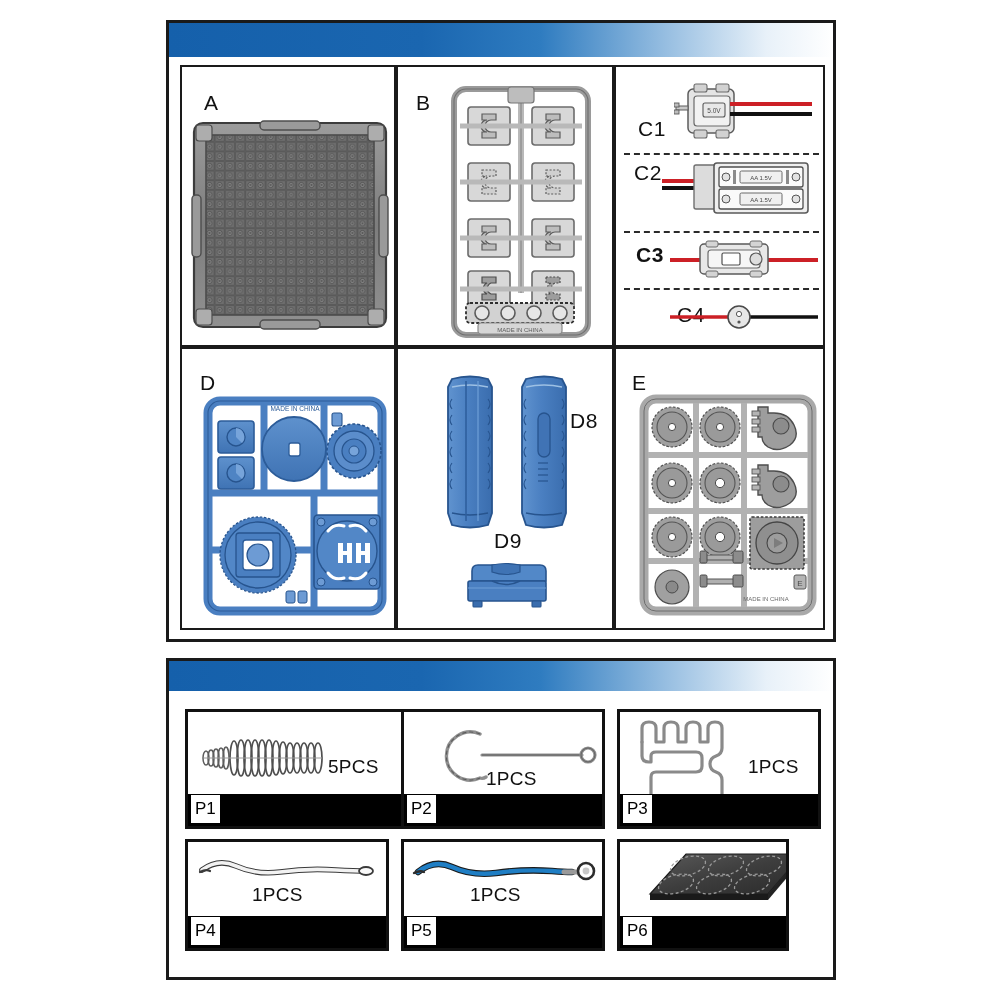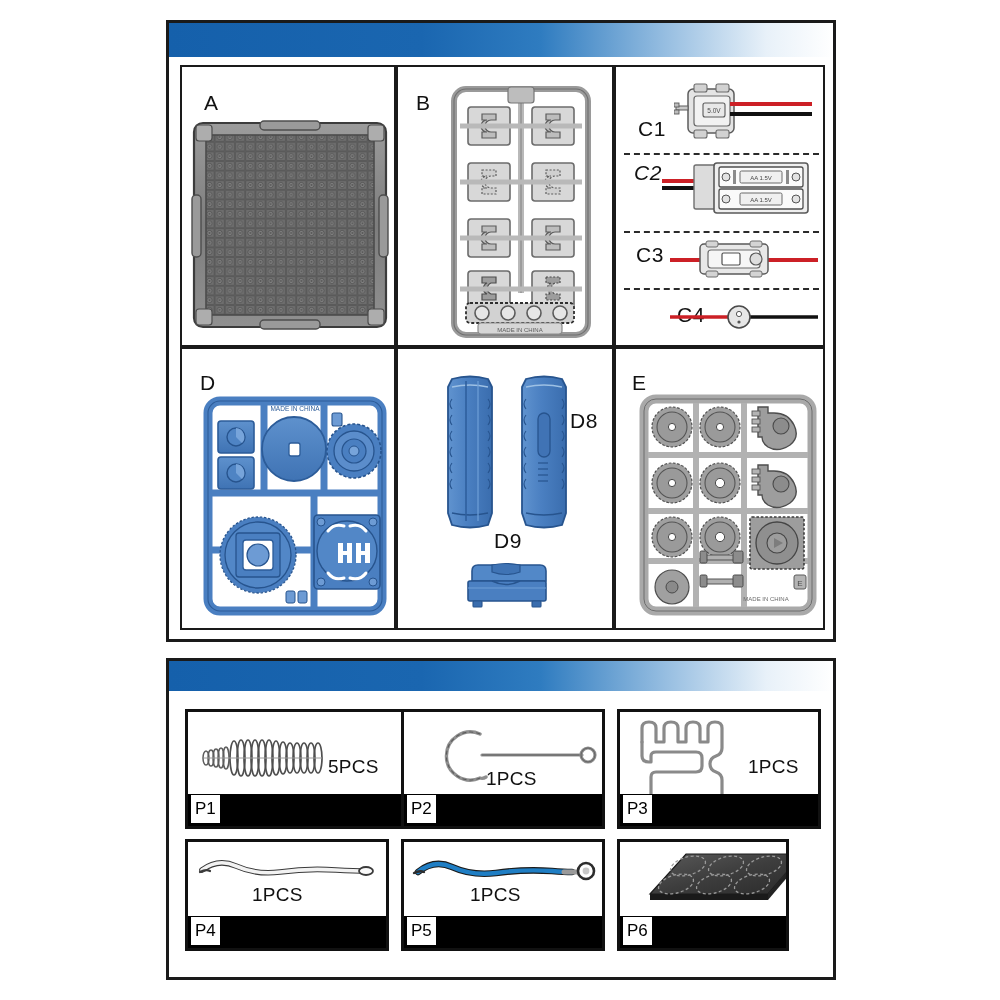--- a/index.html
+++ b/index.html
@@ -229,21 +229,21 @@
           <rect x="0" y="22" width="5" height="4" fill="#bdbdbd" stroke="#5a5a5a" stroke-width="0.9"></rect>
           <rect x="0" y="29" width="5" height="4" fill="#bdbdbd" stroke="#5a5a5a" stroke-width="0.9"></rect>
 
           <line x1="56" y1="23" x2="138" y2="23" stroke="#cc2026" stroke-width="4"></line>
           <line x1="56" y1="33" x2="138" y2="33" stroke="#111111" stroke-width="4"></line>
         </g>
       </svg>
 
       <div style="position:absolute; left:8px; top:86px; width:195px; border-top:2px dashed #2a2a2a;"></div>
 
-      <div class="cell-label" style="left:18px; top:94px;font-style:italic;">C2</div>
+      <div class="cell-label" style="left:18px; top:94px;">C2</div>
       <svg width="160" height="64" viewBox="0 0 160 64" style="position:absolute; left:46px; top:92px;">
 
         <line x1="0" y1="22" x2="34" y2="22" stroke="#cc2026" stroke-width="4"></line>
         <line x1="0" y1="29" x2="34" y2="29" stroke="#111111" stroke-width="4"></line>
 
         <rect x="32" y="6" width="22" height="44" rx="2" fill="#dcdcdc" stroke="#6f6f6f" stroke-width="1.4"></rect>
         <rect x="52" y="4" width="94" height="50" rx="3" fill="#efefef" stroke="#5a5a5a" stroke-width="1.6"></rect>
 
         <g>
           <rect x="57" y="8" width="84" height="20" rx="2" fill="#fafafa" stroke="#4f4f4f" stroke-width="1.3"></rect>
@@ -258,21 +258,21 @@
           <rect x="57" y="30" width="84" height="20" rx="2" fill="#fafafa" stroke="#4f4f4f" stroke-width="1.3"></rect>
           <circle cx="64" cy="40" r="4" fill="#e2e2e2" stroke="#555" stroke-width="1"></circle>
           <circle cx="134" cy="40" r="4" fill="#e2e2e2" stroke="#555" stroke-width="1"></circle>
           <rect x="78" y="34" width="42" height="12" rx="1.5" fill="#f0f0f0" stroke="#6a6a6a" stroke-width="1"></rect>
           <text x="99" y="42.5" font-family="Liberation Sans, sans-serif" font-size="6" fill="#454545" text-anchor="middle">AA 1.5V</text>
         </g>
       </svg>
 
       <div style="position:absolute; left:8px; top:164px; width:195px; border-top:2px dashed #2a2a2a;"></div>
 
-      <div class="cell-label" style="left:20px; top:176px;">C3</div>
+      <div class="cell-label" style="left:20px; top:176px;font-weight:bold;">C3</div>
       <svg width="148" height="40" viewBox="0 0 148 40" style="position:absolute; left:54px; top:172px;">
         <line x1="0" y1="21" x2="36" y2="21" stroke="#cc2026" stroke-width="4"></line>
         <line x1="96" y1="21" x2="148" y2="21" stroke="#cc2026" stroke-width="4"></line>
         <rect x="30" y="5" width="68" height="30" rx="4" fill="#e8e8e8" stroke="#5a5a5a" stroke-width="1.5"></rect>
         <rect x="36" y="2" width="12" height="6" rx="2" fill="#d4d4d4" stroke="#6e6e6e" stroke-width="1"></rect>
         <rect x="80" y="2" width="12" height="6" rx="2" fill="#d4d4d4" stroke="#6e6e6e" stroke-width="1"></rect>
         <rect x="36" y="32" width="12" height="6" rx="2" fill="#d4d4d4" stroke="#6e6e6e" stroke-width="1"></rect>
         <rect x="80" y="32" width="12" height="6" rx="2" fill="#d4d4d4" stroke="#6e6e6e" stroke-width="1"></rect>
         <rect x="38" y="11" width="52" height="18" rx="3" fill="#f6f6f6" stroke="#6b6b6b" stroke-width="1.2"></rect>
         <rect x="52" y="14" width="18" height="12" rx="1.5" fill="#ffffff" stroke="#4f4f4f" stroke-width="1.2"></rect>

